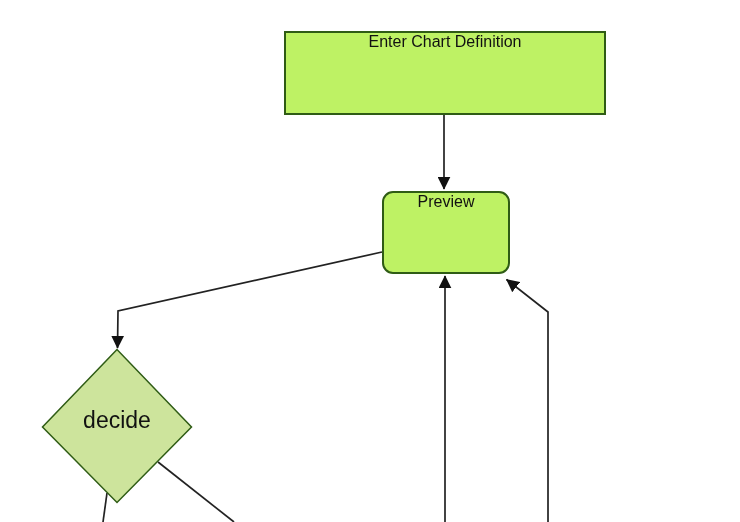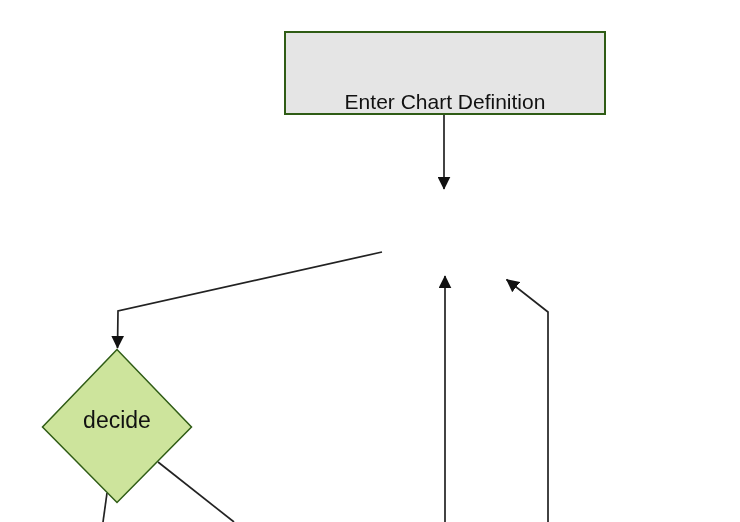--- a/index.html
+++ b/index.html
@@ -28,27 +28,27 @@
     fill: none;
   }
   .diamond-shape {
     fill: #cde49c;
     stroke: #2f5c15;
     stroke-width: 1.5;
   }
   .node {
     position: absolute;
     box-sizing: border-box;
-    background: #e5e5e5;
+    background: #bef264;
     border: 2px solid #2f5c15;
     display: flex;
-    align-items: flex-end;
+    align-items: flex-start;
     justify-content: center;
     color: #111111;
-    font-size: 21px;
+    font-size: 16px;
     line-height: 1.1;
     white-space: nowrap;
   }
   .node-rect {
     left: 284px;
     top: 31px;
     width: 322px;
     height: 84px;
   }
   .node-round {
@@ -93,16 +93,19 @@
 
     <path class="edge" d="M548,522 L548,312 L506.5,279.5" marker-end="url(#arrowhead)"></path>
 
     <polygon class="diamond-shape" points="117,349.5 42.5,427 117,502.5 191.5,427"></polygon>
   </svg>
 
   <div class="node node-rect">
     <span>Enter Chart Definition</span>
   </div>
 
+  <div class="node node-round">
+    <span>Preview</span>
+  </div>
 
   <div class="diamond-label">decide</div>
 
 </div>
 
 </body></html>

